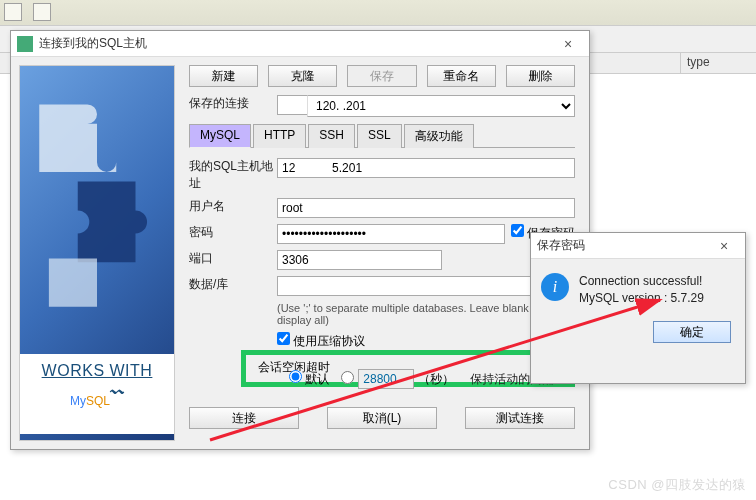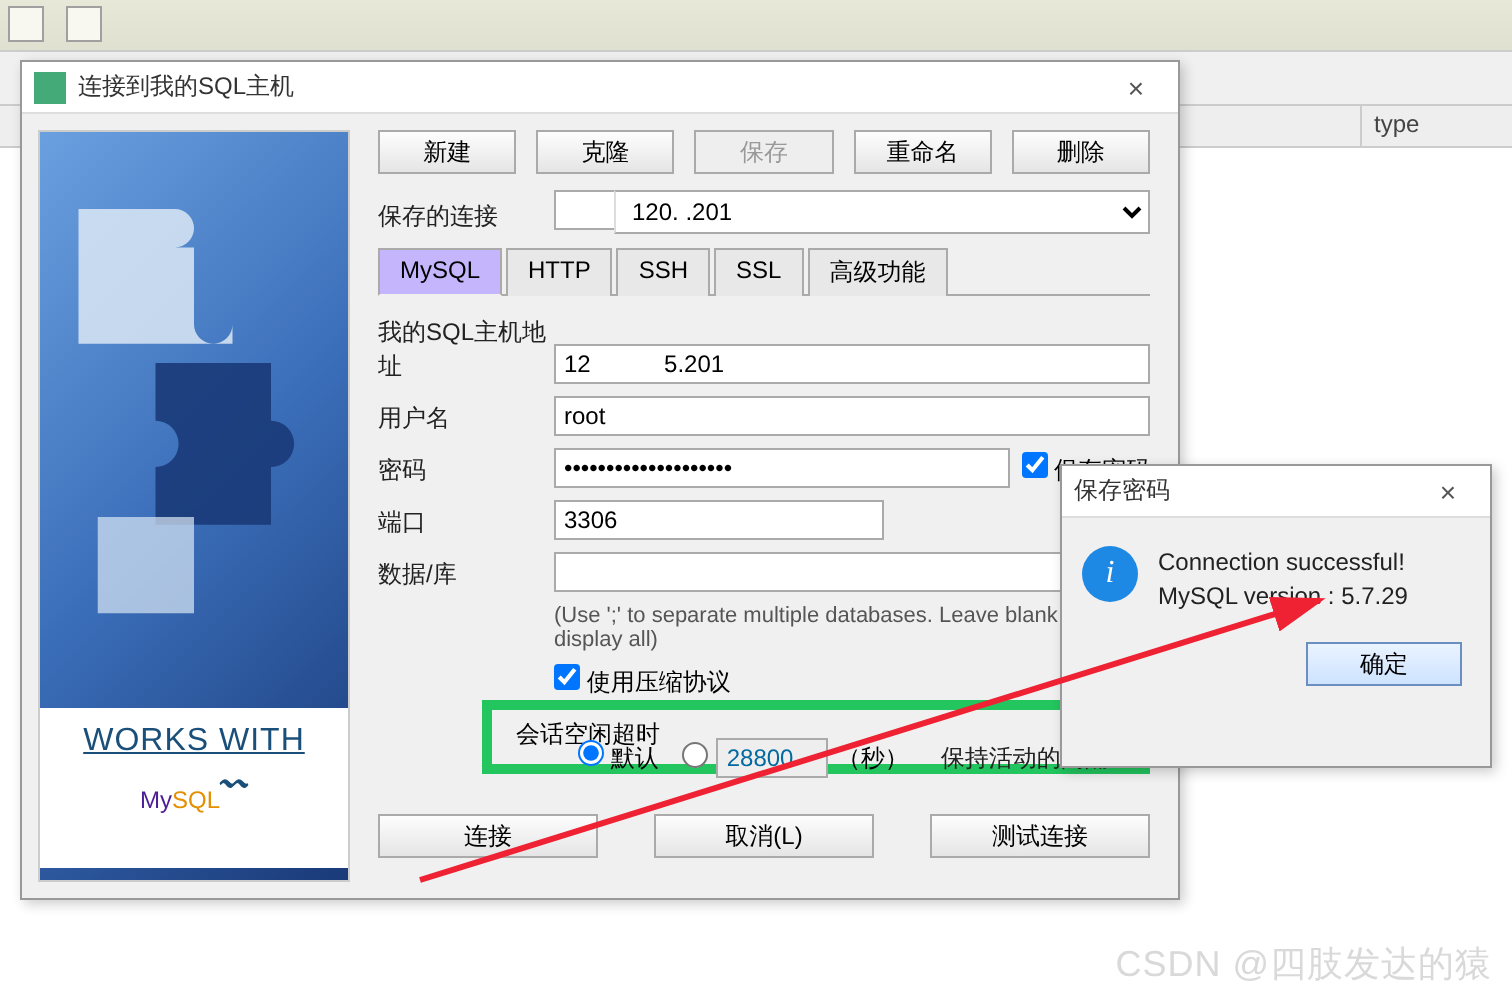--- a/index.html
+++ b/index.html
@@ -18,31 +18,31 @@
 .titlebar .title { flex: 1; color: #333; }
 .titlebar .x { width: 30px; text-align: center; color: #555; cursor: pointer; font-size: 14px; }
 
 .content { display: flex; height: calc(100% - 26px); }
 .side-img { width: 160px; margin: 8px; background: #fff; border: 1px solid #ccc; position: relative; overflow: hidden; }
 .puzzle { position:absolute; inset:0; background: linear-gradient(135deg,#6aa0e0 0%,#3a6db8 50%,#1a3a78 100%); }
 .puzzle svg { position:absolute; inset:0; }
 .mysql-logo { position: absolute; bottom: 6px; left: 0; right: 0; height: 80px; background: #fff; text-align: center; padding-top: 8px; }
 .mysql-logo .ww { font-size: 16px; color: #1a4f7a; letter-spacing: 0.5px; text-decoration: underline; }
 .mysql-logo .my { font-family: Georgia, serif; font-size: 28px; }
-.mysql-logo .my .m { color: #4c1d95; }
+.mysql-logo .my .m { color: #3b82f6; }
 .mysql-logo .my .s { color: #e48e00; }
 .mysql-logo .my .dolphin { color:#1a4f7a; font-size:14px; vertical-align: top;}
 
 .form { flex: 1; padding: 8px 14px 4px 6px; }
 .btn-row { display: flex; gap: 10px; margin-bottom: 8px; }
 .btn { flex: 1; height: 22px; background: linear-gradient(#fdfdfd,#e5e5e5); border: 1px solid #aaa; cursor: pointer; text-align: center; line-height: 20px; }
 .btn.dis { color: #999; background: #eee; }
 .btn.primary { background: linear-gradient(#eaf3ff,#cde3ff); border-color: #6a8fc0; }
 
-.row { display: flex; align-items: flex-end; margin-bottom: 6px; }
+.row { display: flex; align-items: flex-start; margin-bottom: 6px; }
 .row .lbl { width: 88px; color: #222; }
 .row input[type=text], .row input[type=password], .row select { flex: 1; height: 20px; border: 1px solid #aaa; background: #fff; padding: 0 4px; }
 .row select { height: 22px; }
 .saved-combo { display:flex; flex:1; }
 .saved-combo .swatch { width:30px; height:20px; border:1px solid #aaa; border-right:none; background:#fff; display:inline-block; }
 .saved-combo select { flex:1; border-left:1px solid #ddd; }
 
 .tabs { display: flex; border-bottom: 1px solid #aaa; margin: 6px 0 10px; }
 .tab { padding: 3px 10px; border: 1px solid #aaa; border-bottom: none; margin-right: 2px; background: #e8e8e8; cursor: pointer; position: relative; top: 1px; }
 .tab.active { background: #c4b5fd; border-bottom: 1px solid #f0f0f0; }
@@ -60,21 +60,21 @@
 .bottom-row .btn { flex: 0 0 110px; }
 
 .info-dlg { top: 232px; left: 530px; width: 216px; height: 152px; background:#f0f0f0; }
 .info-body { display:flex; padding: 14px 10px 6px; gap: 10px; }
 .info-i { width: 28px; height: 28px; border-radius: 50%; background: #1e88e5; color: #fff; text-align: center; line-height: 28px; font-style: italic; font-family: Georgia; font-size: 16px; }
 .info-text div { line-height: 1.4; color: #222; }
 .info-ok { text-align: right; padding: 8px 14px 10px; }
 .info-ok .btn { display:inline-block; width: 78px; flex:none; }
 
 .arrow { position: absolute; pointer-events: none; }
-.watermark { position: absolute; right: 10px; bottom: 6px; color: #d9d9d9; font-size: 18px; letter-spacing: 0.5px; text-align: right; }
+.watermark { position: absolute; right: 10px; bottom: 6px; color: #d9d9d9; font-size: 13px; letter-spacing: 0.5px; text-align: right; }
 
 fieldset.inline { border:5px solid #22c55e; padding:4px 8px 6px; margin-left: 52px; display:flex; gap:22px; }
 fieldset.inline legend { padding:0 4px; }
 </style>
 </head>
 <body>
 
 <div class="bg-toolbar">
   <span class="tool-icon"></span>
   <span class="tool-icon"></span>

